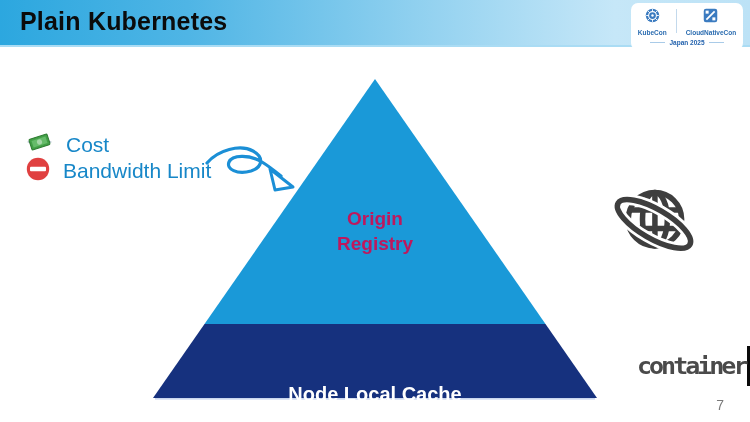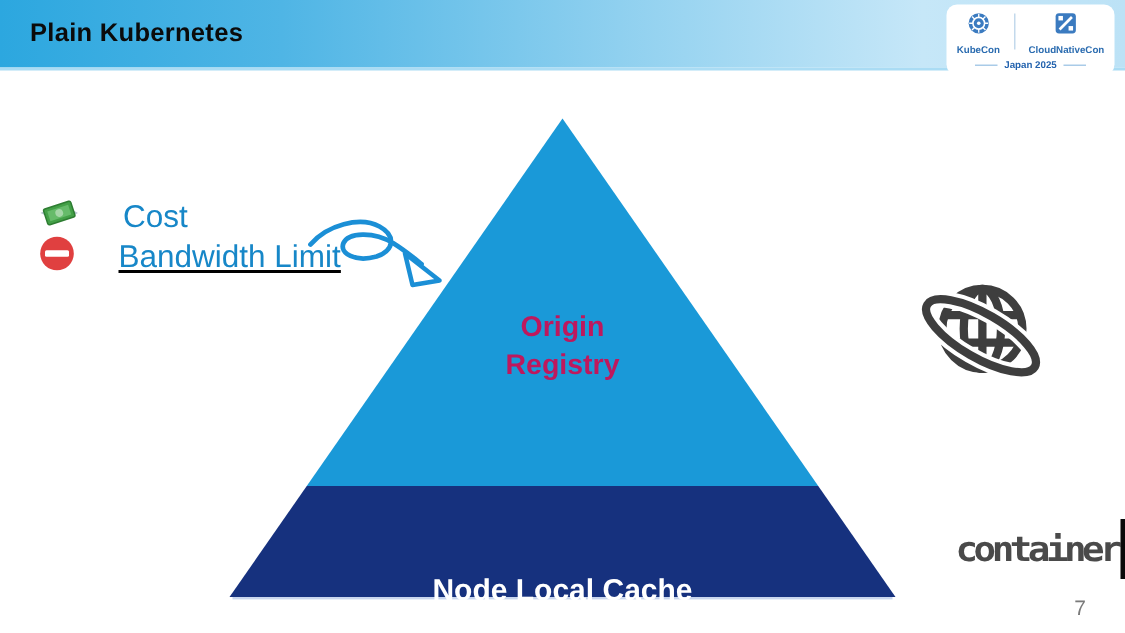--- a/index.html
+++ b/index.html
@@ -9,40 +9,40 @@
   .slide { position: relative; width: 750px; height: 422px; background: #ffffff; }
 
   
   .header {
     position: absolute; left: 0; top: 0; width: 750px; height: 47px;
     background: linear-gradient(90deg, #2ca7df 0%, #4fb5e5 25%, #8fd0ef 55%, #c6e7f8 82%, #bce2f6 100%);
     border-bottom: 2px solid #aadcf4;
   }
   .slide-title {
     position: absolute; left: 20px; top: 50%; transform: translateY(-54%);
-    font-size: 17px; font-weight: bold; color: #0b0b0b; letter-spacing: 0.2px;
+    font-size: 25px; font-weight: bold; color: #0b0b0b; letter-spacing: 0.2px;
   }
 
   
   .event-badge {
     position: absolute; right: 7px; top: 3px; width: 112px; height: 47px;
     background: #ffffff; border-radius: 7px; padding-top: 5px;
   }
   .badge-row { display: flex; justify-content: center; align-items: flex-start; gap: 9px; }
   .badge-col { display: flex; flex-direction: column; align-items: center; }
   .badge-divider { width: 1px; height: 24px; background: #c3d9ec; margin-top: 1px; }
   .badge-label { font-size: 6.5px; font-weight: bold; color: #2b6cb0; margin-top: 2px; white-space: nowrap; }
   .badge-edition-row { display: flex; justify-content: center; align-items: center; gap: 4px; margin-top: 3px; }
   .edition-line { width: 15px; height: 1px; background: #a9cbe8; }
   .edition-text { font-size: 6.5px; font-weight: bold; color: #2463ae; white-space: nowrap; }
 
   
-  .annotation-row { position: absolute; display: flex; align-items: center; gap: 29px; }
+  .annotation-row { position: absolute; display: flex; align-items: center; gap: 13px; }
   .row-cost { left: 26px; top: 129px; }
-  .row-bandwidth { left: 26px; top: 157px; text-decoration: underline; }
+  .row-bandwidth { left: 26px; top: 157px; }
   .annotation-label { font-size: 21px; color: #1787c8; white-space: nowrap; }
 
   
   .diagram-svg { position: absolute; left: 0; top: 0; width: 750px; height: 422px; }
 
   
   .origin-label {
     position: absolute; left: 275px; top: 206px; width: 200px; text-align: center;
     color: #be185d; font-weight: bold; font-size: 19px; line-height: 25px;
   }

